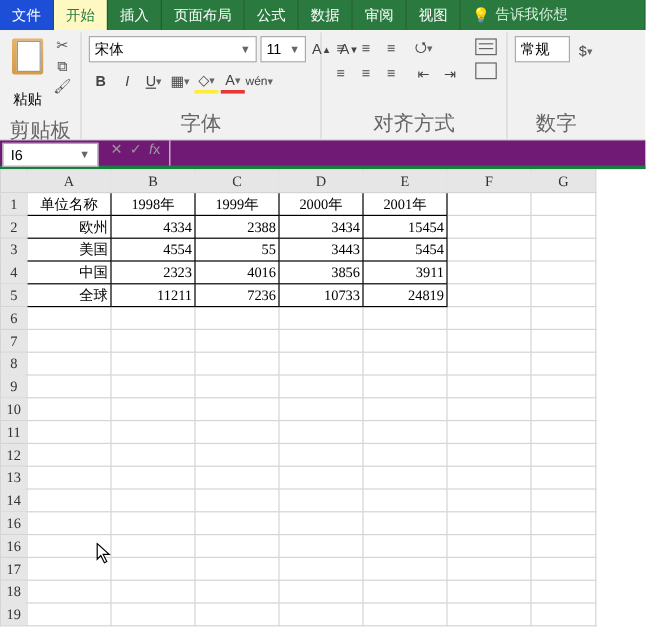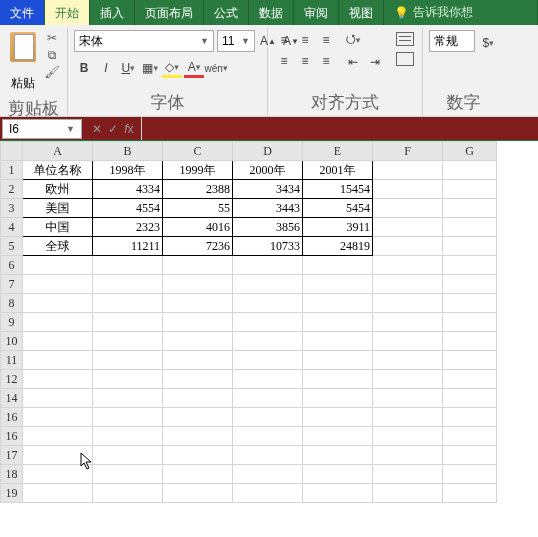--- a/index.html
+++ b/index.html
@@ -22,33 +22,33 @@
 .font-name{border:1px solid #ababab;background:#fff;height:22px;padding:2px 4px;width:140px;display:flex;align-items:center;justify-content:space-between;cursor:pointer}
 .font-size{border:1px solid #ababab;background:#fff;height:22px;padding:2px 4px;width:38px;display:flex;align-items:center;justify-content:space-between;cursor:pointer}
 .dd{color:#666;font-size:9px}
 .icn{width:20px;height:20px;display:flex;align-items:center;justify-content:center;cursor:pointer;color:#444}
 .btn-row{display:flex;gap:2px;align-items:center}
 .align-grid{display:grid;grid-template-columns:repeat(3,20px);gap:1px}
 .wrap-btn{display:flex;flex-direction:column;align-items:center;padding:2px;cursor:pointer}
 .wrap-ic{width:18px;height:14px;border:1px solid #666;position:relative}
 .wrap-ic::before,.wrap-ic::after{content:"";position:absolute;left:2px;right:2px;height:1px;background:#666}
 .wrap-ic::before{top:3px}.wrap-ic::after{top:7px}
-.namebox-row{display:flex;align-items:center;border-bottom:1px solid #15803d;height:24px;background:#7f1d1d}
+.namebox-row{display:flex;border-bottom:3px solid #15803d;height:24px;background:#701a75}
 .namebox{border:1px solid #ababab;width:80px;height:20px;margin:2px;padding:2px 6px;display:flex;align-items:center;justify-content:space-between;background:#fff}
 .fx-btns{display:flex;gap:6px;padding:0 8px;color:#999}
 .fx-btns span{cursor:pointer}
 .formula-bar{flex:1;border-left:1px solid #d4d4d4;height:100%;padding:3px 6px;color:#333}
 .sheet{position:relative;background:#fff}
 .grid{border-collapse:collapse;table-layout:fixed}
 .grid th,.grid td{border:1px solid #d4d4d4;height:19px;padding:0 2px;font-family:SimSun,serif;font-size:12px;overflow:hidden;white-space:nowrap}
 .grid th{background:#e6e6e6;color:#333;font-weight:normal;text-align:center}
 .grid .rh{width:22px;background:#e6e6e6;text-align:center;color:#333}
 .grid .corner{background:#e6e6e6;width:22px}
 .grid td{background:#fff;text-align:right}
-.grid td.tl{text-align:center}
+.grid td.tl{text-align:right}
 .grid td.tc{text-align:center}
 .dcell{border:1px solid #000!important}
 .cursor-ptr{position:absolute;pointer-events:none;color:#000}
 .bulb{color:#fff;font-size:12px}
 </style>
 </head>
 <body>
 
 <div class="tabs">
   <div class="tab file">文件</div>
@@ -310,20 +310,30 @@
           <th class="rh">12</th>
           <td class=" "></td>
           <td class=" "></td>
           <td class=" "></td>
           <td class=" "></td>
           <td class=" "></td>
           <td class=" "></td>
           <td class=" "></td>
         </tr>
         <tr>
+          <th class="rh">13</th>
+          <td class=" "></td>
+          <td class=" "></td>
+          <td class=" "></td>
+          <td class=" "></td>
+          <td class=" "></td>
+          <td class=" "></td>
+          <td class=" "></td>
+        </tr>
+        <tr>
           <th class="rh">14</th>
           <td class=" "></td>
           <td class=" "></td>
           <td class=" "></td>
           <td class=" "></td>
           <td class=" "></td>
           <td class=" "></td>
           <td class=" "></td>
         </tr>
         <tr>

